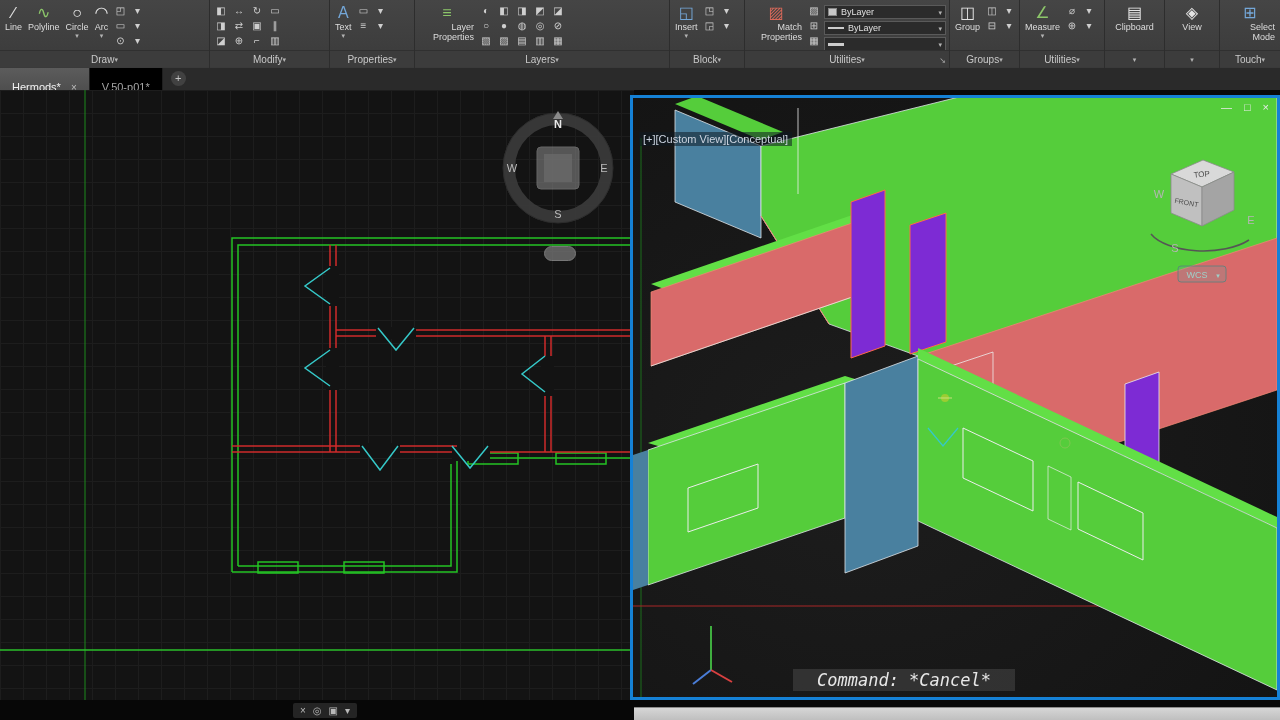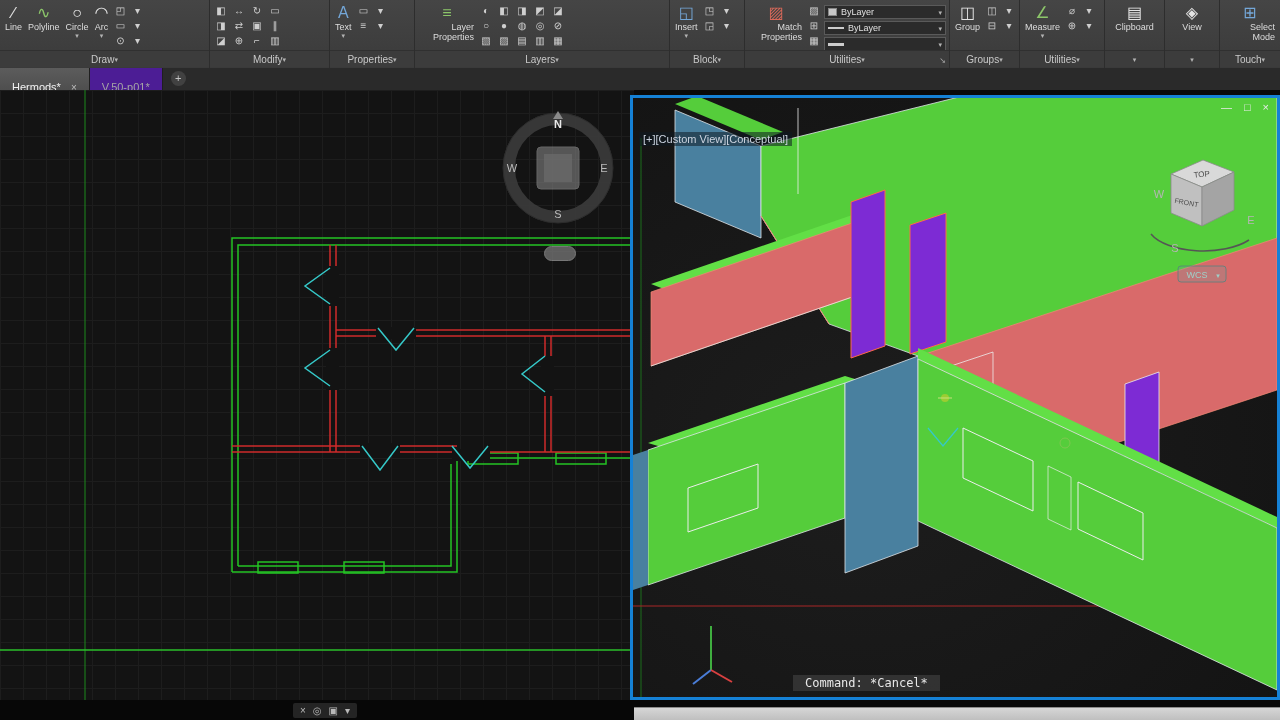--- a/index.html
+++ b/index.html
@@ -32,21 +32,21 @@
   .dropdown .dval { font-size:9px; color:#e0e0e0; flex:1; }
   .swatch { width:9px; height:8px; background:#c8c8c8; border:1px solid #888; }
   .lineswatch { width:16px; height:2px; background:#cccccc; }
   .dropdown .caret { font-size:7px; }
 
   
   .tabbar { position:absolute; top:68px; left:0; width:1280px; height:22px; background:#2a2a2a; display:flex; }
   .tab { height:38px; display:flex; align-items:center; gap:10px; padding:0 12px;
          font-size:11px; border-right:1px solid #1f1f1f; }
   .tab.active { background:linear-gradient(#5c5c5c,#454545); color:#f2f2f2; }
-  .tab.inactive { background:#4c1d95; color:#a5a5a5; }
+  .tab.inactive { background:#000000; color:#a5a5a5; }
   .tclose { font-size:10px; color:#bdbdbd; }
   .newtab { width:15px; height:15px; margin:3px 0 0 8px; background:#414141; border-radius:8px;
             color:#c4c4c4; font-size:11px; line-height:15px; text-align:center; }
 
   
   .main { position:absolute; top:90px; left:0; width:1280px; height:610px; background:#0a0a0a; }
   .vp2d { position:absolute; left:0; top:0; width:634px; height:610px; background-color:#131313;
           background-image:
             linear-gradient(#1d1d1d 1px, transparent 1px),
             linear-gradient(90deg,#1d1d1d 1px, transparent 1px),
@@ -59,21 +59,21 @@
              background:#787878; opacity:.75; border-radius:8px; border:1px solid #999; }
 
   .vp3d { position:absolute; left:630px; top:5px; width:650px; height:605px;
           border:3px solid #1581d6; background:radial-gradient(ellipse at 35% 60%, #1d1d1d, #121212); }
   .scene { position:absolute; left:0; top:0; }
   .vptitle { position:absolute; top:4px; left:6px; font-size:11px; color:#ccd4e0;
              background:rgba(15,25,35,.55); padding:1px 4px;margin-top:30px; }
   .vpcontrols { position:absolute; top:3px; right:8px; display:flex; gap:12px;
                 color:#eaeaea; font-size:11px; }
   .cmdline { position:absolute; left:160px; bottom:6px; font-family:"DejaVu Sans Mono", monospace;
-             font-size:12px; color:#e8e8e8; background:rgba(75,75,75,.5); padding:1px 12px; }
+             font-size:17px; color:#e8e8e8; background:rgba(75,75,75,.5); padding:1px 24px;font-style:italic; }
 
   
   .statusbar { position:absolute; top:700px; left:0; width:1280px; height:20px; background:#070707; }
   .sb-icons { position:absolute; left:293px; top:3px; height:15px; background:#242424; border-radius:2px;
               display:flex; align-items:center; gap:7px; padding:0 7px; }
   .sbicon { font-size:10px; color:#b9b9b9; }
   .sb-strip { position:absolute; left:634px; top:7px; width:646px; height:13px;
               background:linear-gradient(#d6d6d6,#bfbfbf); border-top:1px solid #8a8a8a; }
 
   svg text { font-family:"Liberation Sans", sans-serif; }

